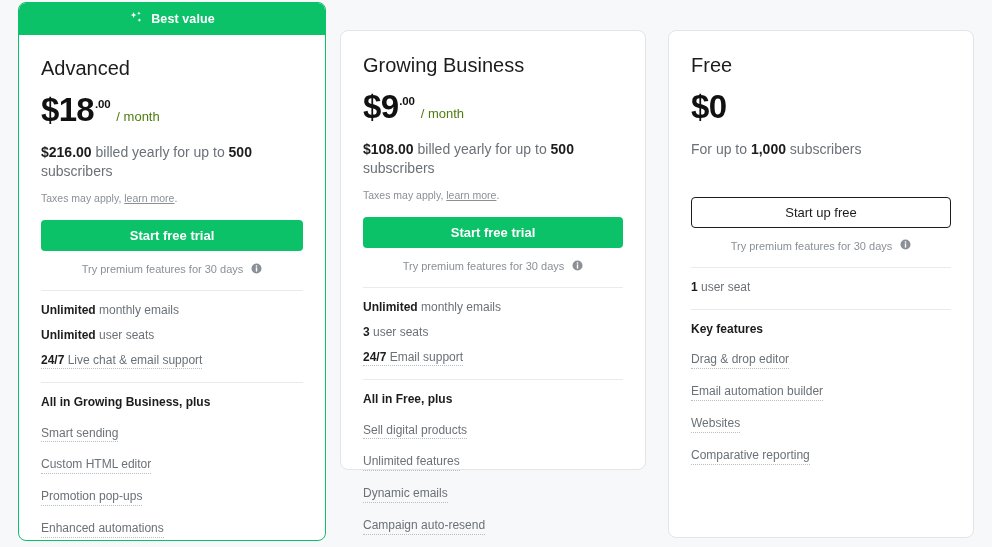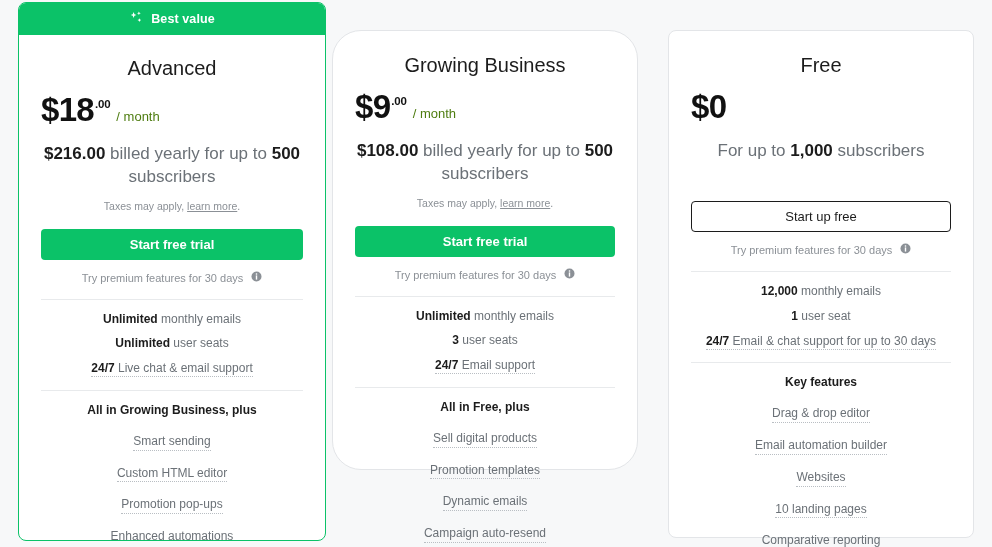--- a/index.html
+++ b/index.html
@@ -13,46 +13,44 @@
     font-family: "Liberation Sans", sans-serif;
     -webkit-font-smoothing: antialiased;
     overflow: hidden;
   }
 
   .pricing-grid {
     position: relative;
     width: 992px;
     height: 547px;
     box-sizing: border-box;
-    text-align: center;
   }
 
   
   .plan-card {
     position: absolute;
     background: #ffffff;
     border: 1px solid #e3e5e8;
     border-radius: 8px;
     box-sizing: border-box;
   }
   .plan-card.featured {
     left: 18px;
     top: 2px;
     width: 308px;
     height: 539px;
     border: 1px solid #0bc268;
     border-radius: 8px;
     overflow: hidden;
   }
   .plan-card.standard-1 {
-    left: 332px;
+    left: 340px;
     top: 30px;
     width: 306px;
     height: 440px;
-    border-radius: 29px;
   }
   .plan-card.standard-2 {
     left: 668px;
     top: 30px;
     width: 306px;
     height: 508px;
   }
 
   
   .best-value-banner {
@@ -105,21 +103,21 @@
     left: 1px;
     letter-spacing: -0.2px;
   }
   .price-period {
     font-size: 13px;
     color: #4d7c0f;
     margin-left: 7px;
   }
 
   .billing-line {
-    font-size: 17px;
+    font-size: 14px;
     color: #6b7177;
     margin-bottom: 11px;
     line-height: 1.35;
   }
   .billing-line b { color: #1c1c1c; font-weight: bold; }
 
   .taxes-line {
     font-size: 10.5px;
     color: #8b9096;
     margin-bottom: 15px;
@@ -328,21 +326,21 @@
         <span class="feature-line">
           <span class="underlined"><b>24/7</b><span> Email support</span></span>
         </span>
       </div>
 
       <div class="divider"></div>
 
       <div class="feature-block">
         <div class="feature-heading">All in Free, plus</div>
         <span class="feature-item-wrap"><span class="feature-item">Sell digital products</span></span>
-        <span class="feature-item-wrap"><span class="feature-item">Promotion templates</span></span>
+        <span class="feature-item-wrap"><span class="feature-item">Unlimited features</span></span>
         <span class="feature-item-wrap"><span class="feature-item">Dynamic emails</span></span>
         <span class="feature-item-wrap"><span class="feature-item">Campaign auto-resend</span></span>
         <span class="feature-item-wrap"><span class="feature-item">Multivariate testing</span></span>
 
       </div>
     </div>
   </div>
 
   <div class="plan-card standard-2">
     <div class="card-body">
@@ -370,37 +368,30 @@
             <rect x="4.8" y="2.3" width="1.4" height="1.4" fill="#ffffff"></rect>
             <rect x="4.8" y="4.4" width="1.4" height="4.2" fill="#ffffff"></rect>
           </svg>
         </span>
       </div>
 
       <div class="divider"></div>
 
       <div class="feature-block">
         <span class="feature-line">
-          <b>12,000</b><span> monthly emails</span>
-        </span>
-        <span class="feature-line">
           <b>1</b><span> user seat</span>
-        </span>
-        <span class="feature-line">
-          <span class="underlined"><b>24/7</b><span> Email &amp; chat support for up to 30 days</span></span>
         </span>
       </div>
 
       <div class="divider"></div>
 
       <div class="feature-block">
         <div class="feature-heading">Key features</div>
         <span class="feature-item-wrap"><span class="feature-item">Drag &amp; drop editor</span></span>
         <span class="feature-item-wrap"><span class="feature-item">Email automation builder</span></span>
         <span class="feature-item-wrap"><span class="feature-item">Websites</span></span>
-        <span class="feature-item-wrap"><span class="feature-item">10 landing pages</span></span>
         <span class="feature-item-wrap"><span class="feature-item">Comparative reporting</span></span>
 
       </div>
     </div>
   </div>
 
 </div>
 
 </body></html>

